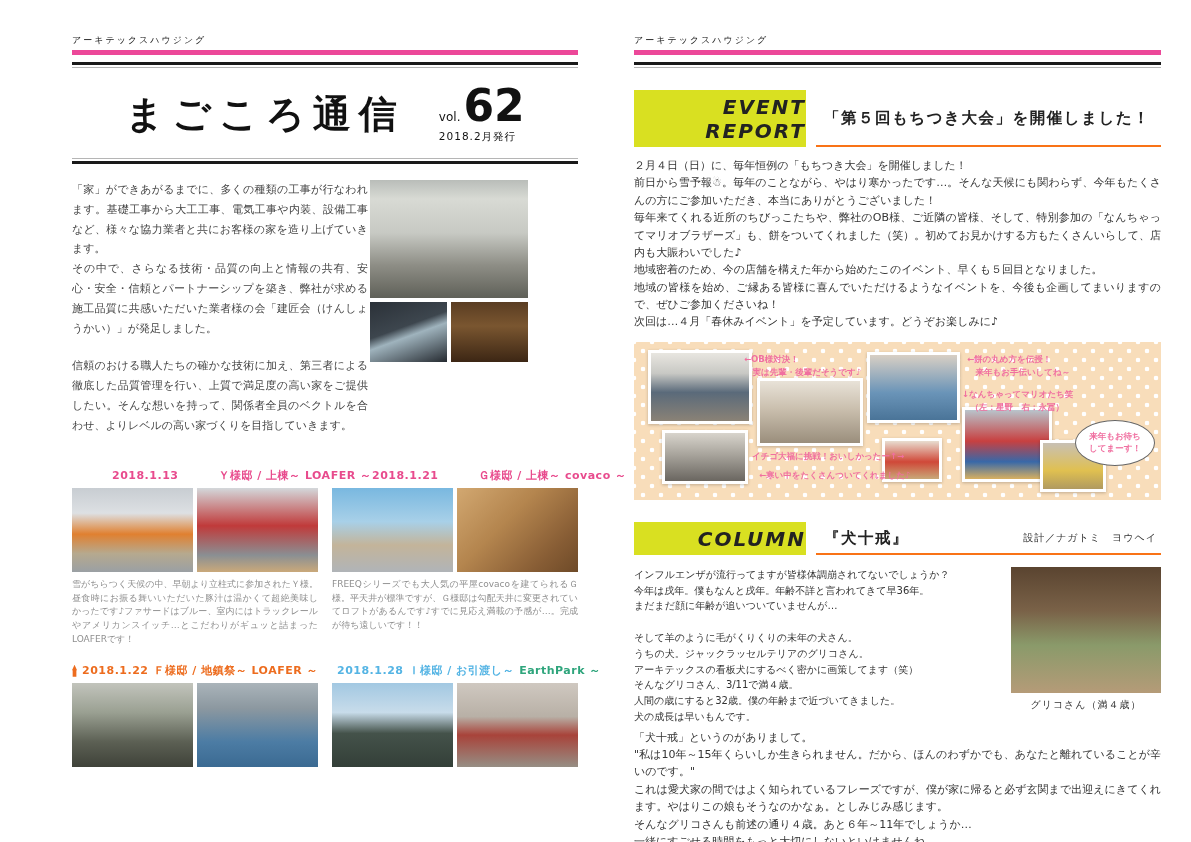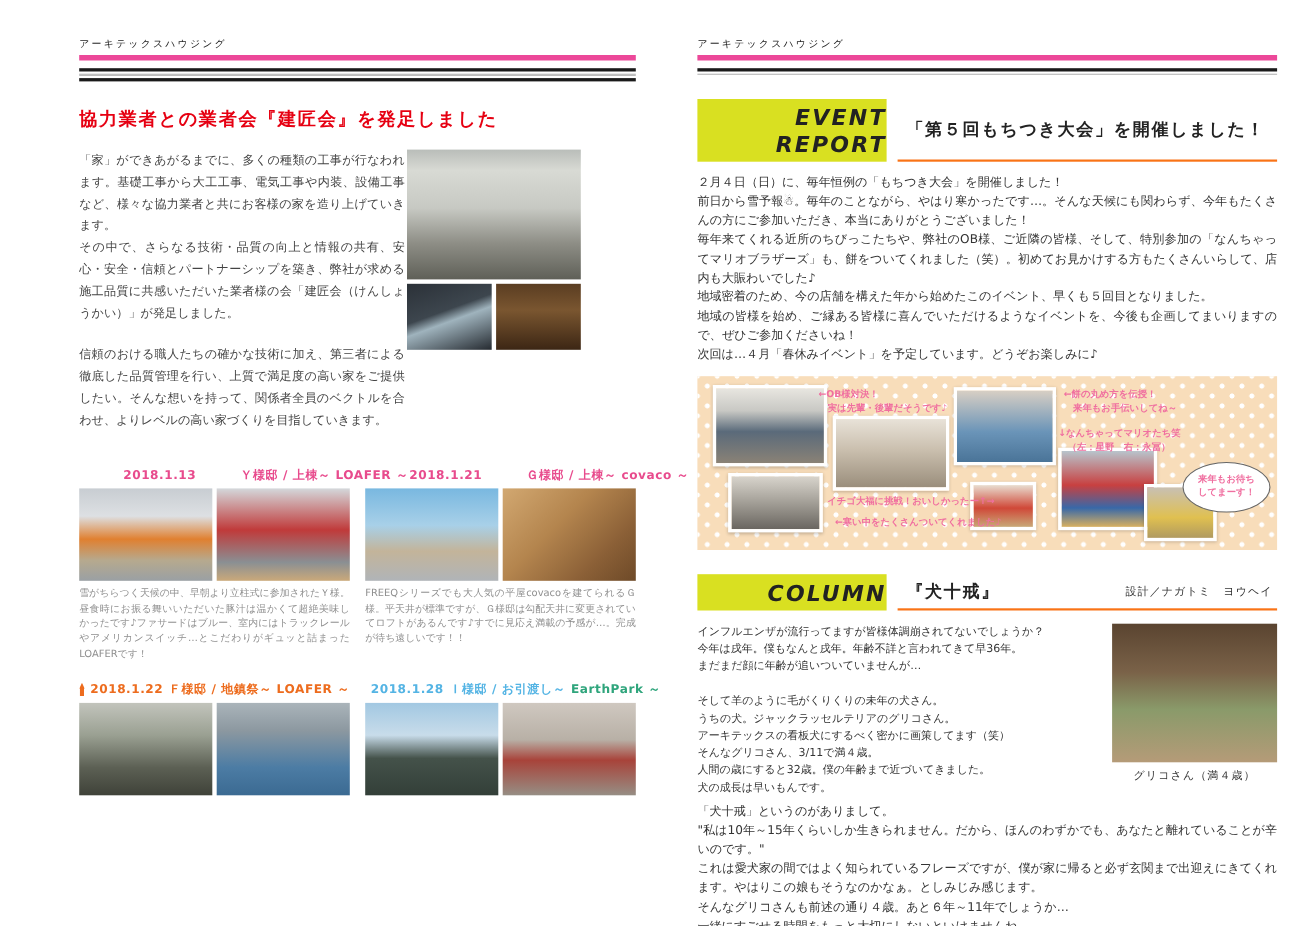--- a/index.html
+++ b/index.html
@@ -128,24 +128,33 @@
                 text-align:justify;margin:4px 0 0 0;}
 </style>
 </head>
 <body>
 
 <div class="sheet" id="pageL">
   <div class="brand">アーキテックスハウジング</div>
   <div class="rule rule-thick"></div>
   <div class="rule rule-thin"></div>
 
+  <div class="masthead">
+    <div class="mast-title">まごころ通信</div>
+    <div class="mast-vol">
+      <div class="vol-row">
+        <span class="vol-label">vol.</span>
+        <span class="vol-num">62</span>
+      </div>
+      <div class="vol-date">2018.2月発行</div>
+    </div>
+  </div>
   <div class="rule rule-thin2"></div>
   <div class="rule rule-thick2"></div>
 
-  <h2 class="red-heading">協力業者との業者会『建匠会』を発足しました</h2>
 
   <div class="article-row">
     <div class="article-text">
       <p>「家」ができあがるまでに、多くの種類の工事が行なわれます。基礎工事から大工工事、電気工事や内装、設備工事など、様々な協力業者と共にお客様の家を造り上げていきます。
 その中で、さらなる技術・品質の向上と情報の共有、安心・安全・信頼とパートナーシップを築き、弊社が求める施工品質に共感いただいた業者様の会「建匠会（けんしょうかい）」が発足しました。</p>
       <p>信頼のおける職人たちの確かな技術に加え、第三者による徹底した品質管理を行い、上質で満足度の高い家をご提供したい。そんな想いを持って、関係者全員のベクトルを合わせ、よりレベルの高い家づくりを目指していきます。</p>
     </div>
     <div class="article-photos">
       <div class="ph ph-meeting"></div>
       <div class="ph-row">

